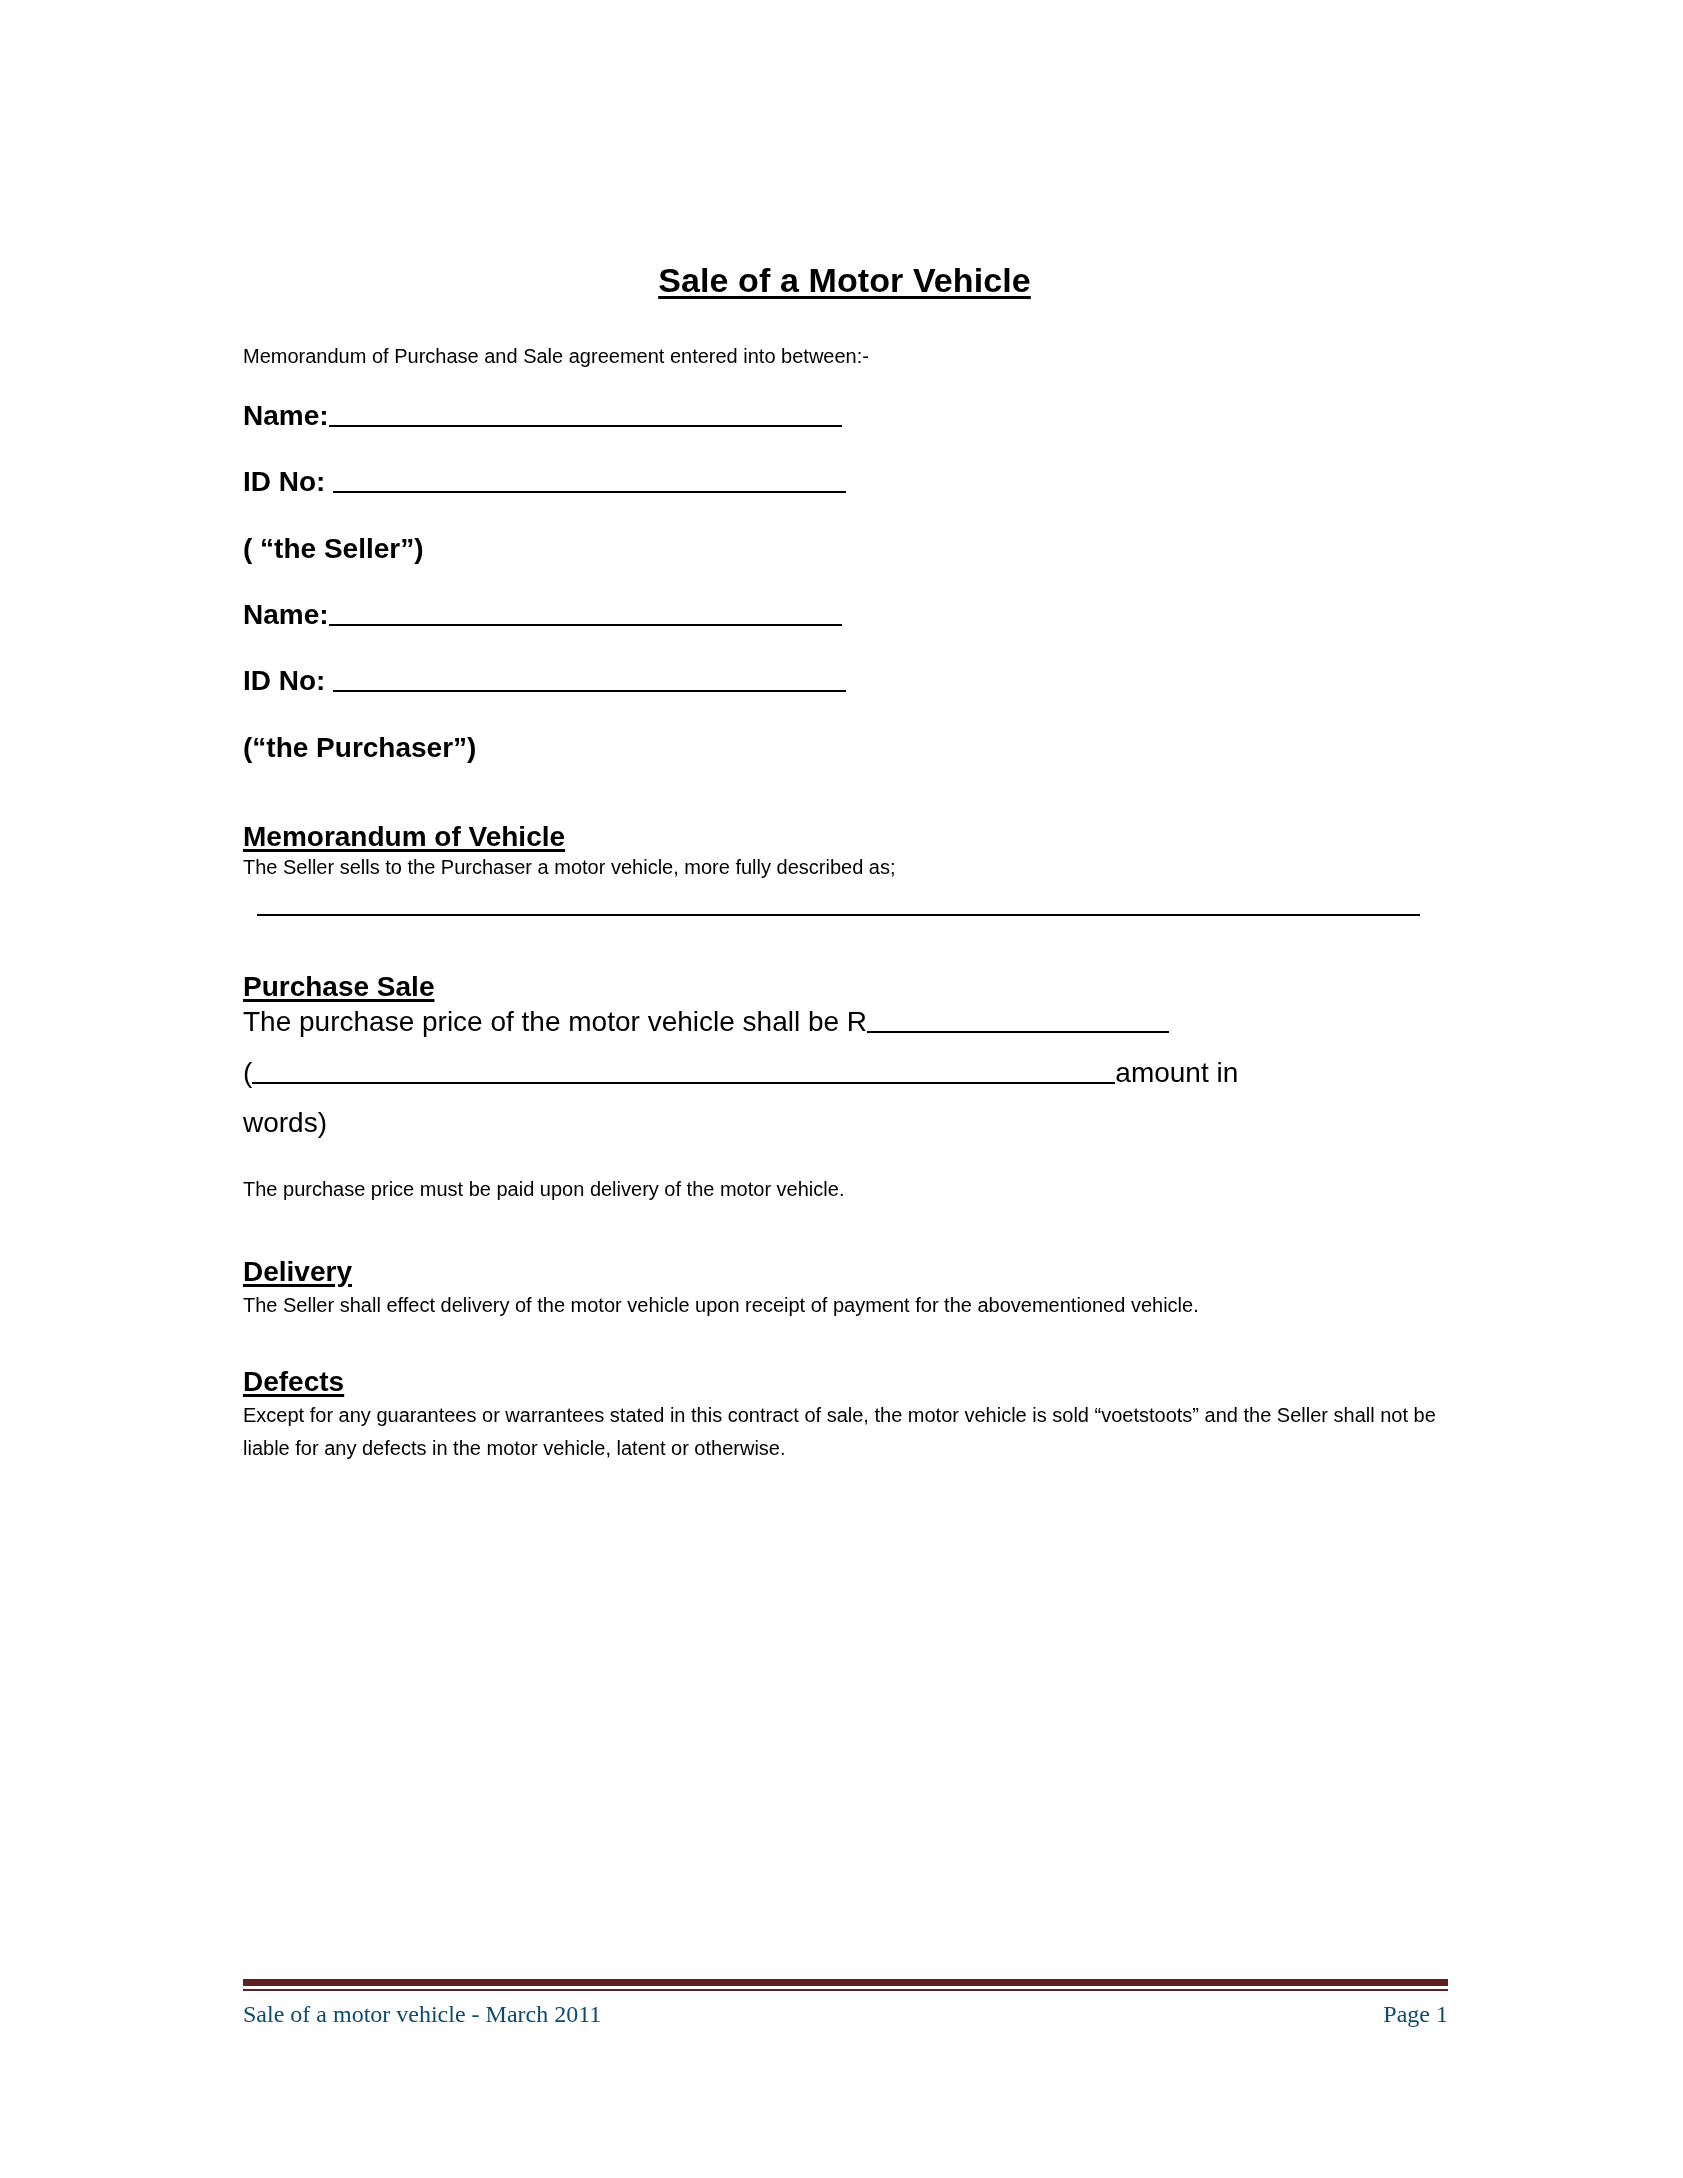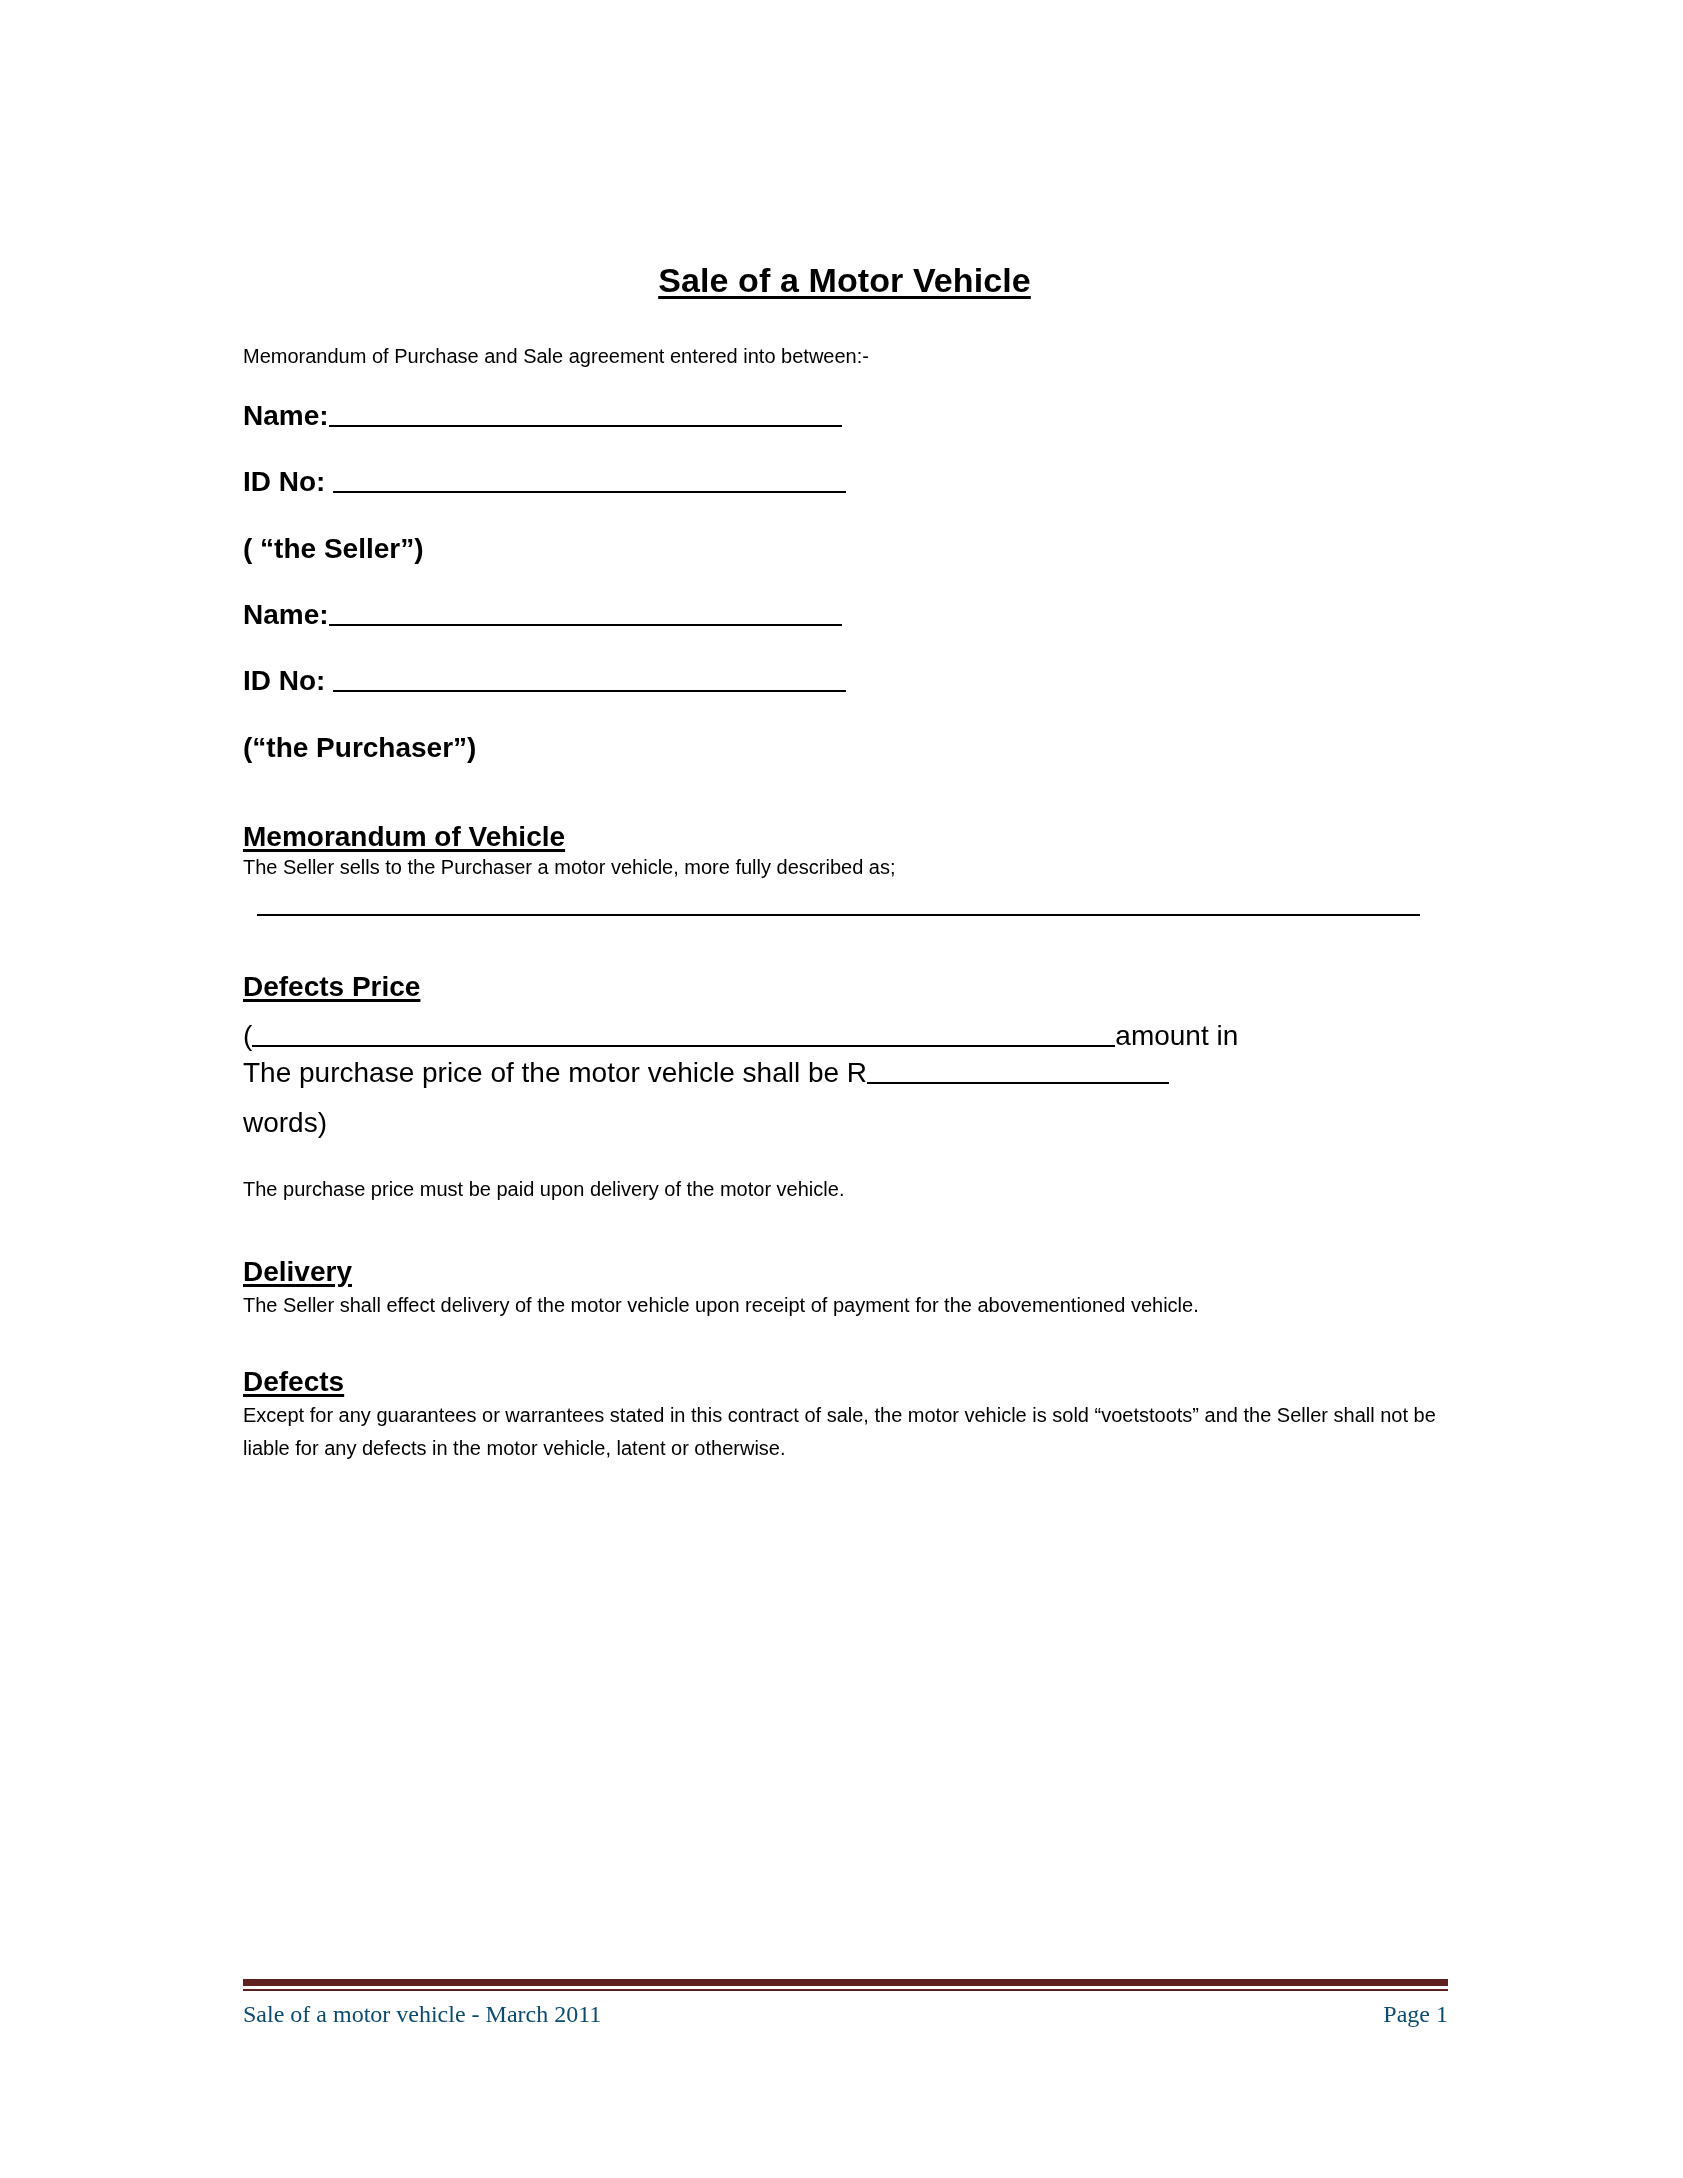--- a/index.html
+++ b/index.html
@@ -189,23 +189,23 @@
       <p class="section-head"><span class="u">Memorandum of Vehicle</span></p>
       <p class="para tight">The Seller sells to the Purchaser a motor vehicle, more fully described as;</p>
       <div class="blank-block">
         <div class="blank-line"></div>
       </div>
     </div>
 
     <div class="gap-sm"></div>
 
     <div>
-      <p class="section-head"><span class="u">Defects Price</span></p>
+      <p class="section-head"><span class="u">Purchase Sale</span></p>
+      <p class="price-line"><span>The purchase price of the motor vehicle shall be  R</span><span class="rule rule-rand"></span></p>
       <p class="price-line" style="margin-top:14px;"><span>(</span><span class="rule rule-words"></span><span>amount in</span></p>
-      <p class="price-line"><span>The purchase price of the motor vehicle shall be  R</span><span class="rule rule-rand"></span></p>
       <p class="words-close">words)</p>
 
       <div class="gap-md"></div>
 
       <p class="para">The purchase price must be paid upon delivery of the motor vehicle.</p>
     </div>
 
     <div class="gap-sm"></div>
 
     <div>

